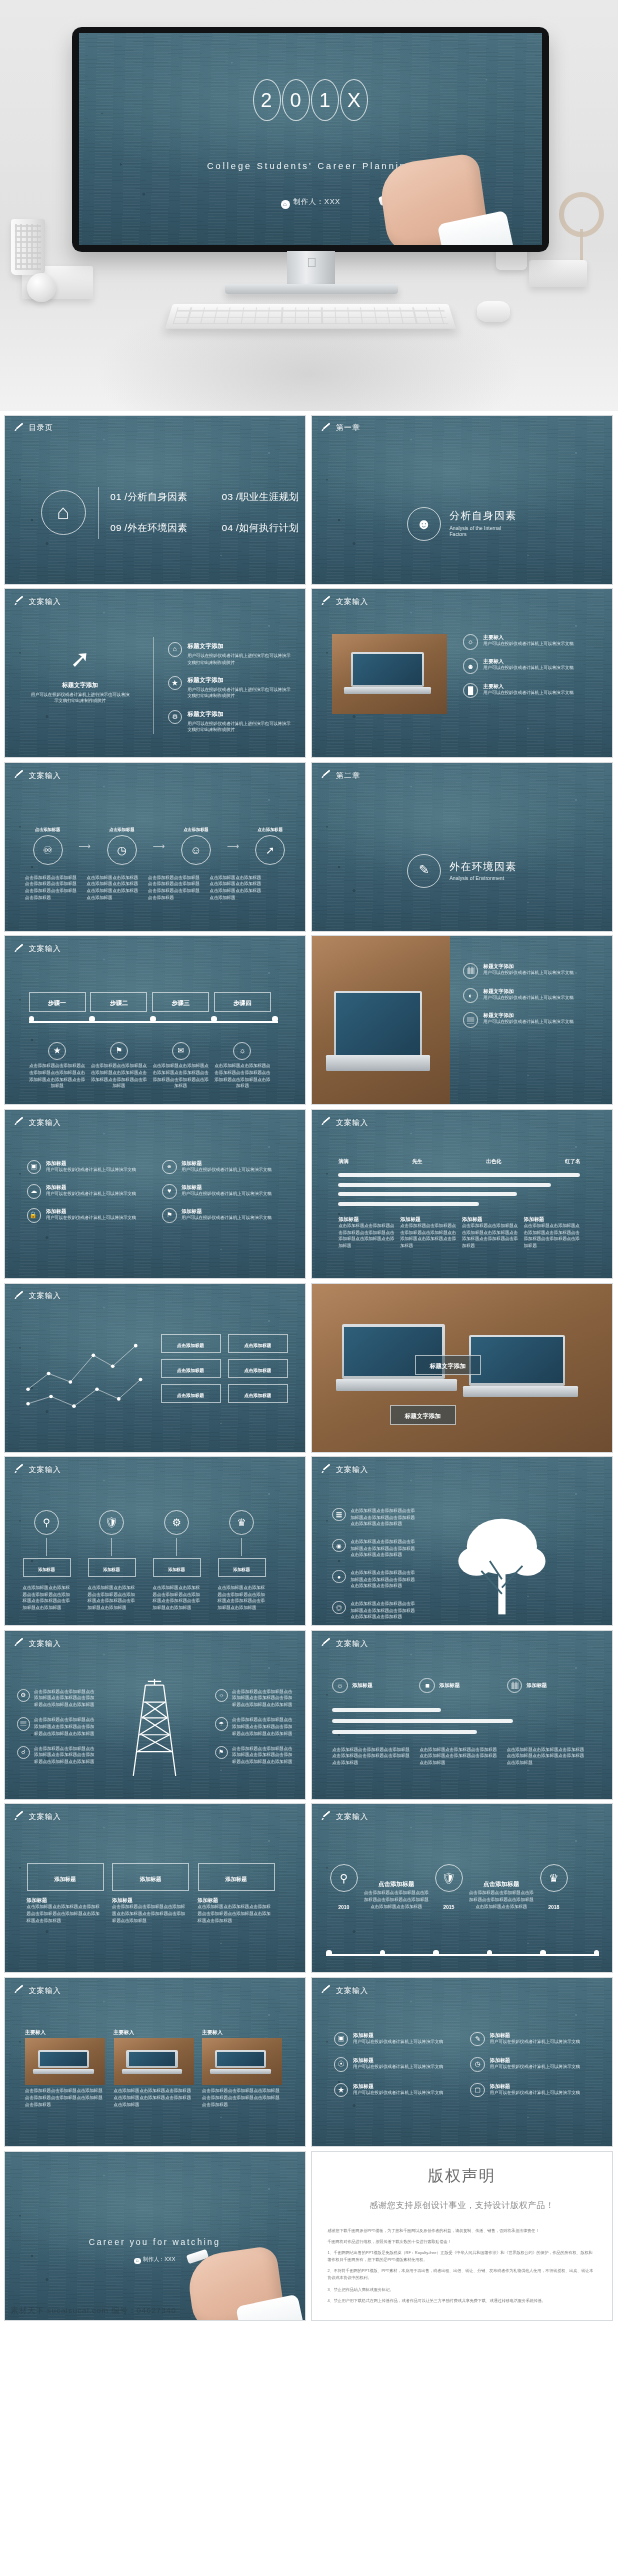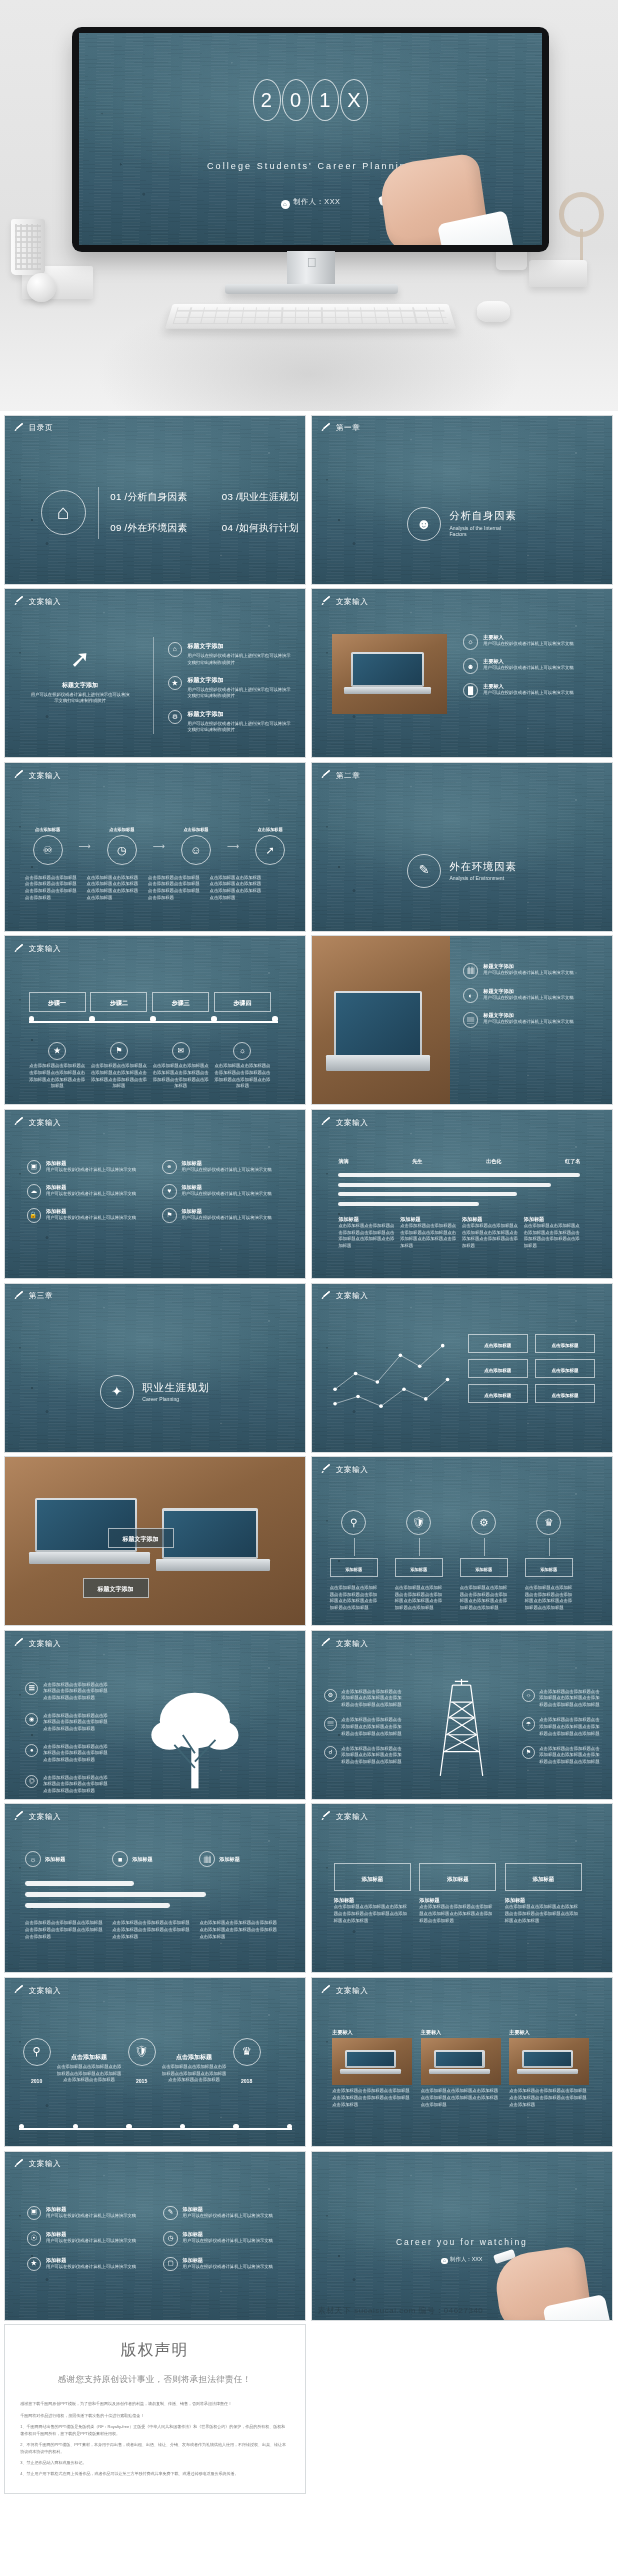--- a/index.html
+++ b/index.html
@@ -662,35 +662,20 @@
             <div class="subttl">添加标题</div>
             <div class="bdy">点击添加标题点击添加标题点击添加标题点击添加标题点击添加标题点击添加标题点击添加标题</div>
           </div>
         <div>
             <div class="subttl">添加标题</div>
             <div class="bdy">点击添加标题点击添加标题点击添加标题点击添加标题点击添加标题点击添加标题点击添加标题</div>
           </div>
       </div>
     </div>
 
-    <div class="slide board">
-      <div class="shead">
-        <span class="pen"></span>
-        <span>第三章</span>
-      </div>
-      <div class="chapwrap">
-        <div class="circ chap-circ">
-            <span class="ico" style="font-size:13.3px;">✦</span>
-          </div>
-        <div class="chap-txt">
-          <div class="cz">职业生涯规划</div>
-          <div class="ce">Career Planning</div>
-        </div>
-      </div>
-    </div>
 
     <div class="slide board">
       <div class="shead">
         <span class="pen"></span>
         <span>文案输入</span>
       </div>
       <svg style="position:absolute;left:17px;top:47px;" width="127" height="91" viewBox="0 0 210 150">
         <g stroke="#ffffff" stroke-width="1" fill="none" opacity=".8">
           <polyline points="10,96 44,70 80,84 118,40 150,58 188,24"></polyline>
           <polyline points="10,120 48,108 86,124 124,96 160,112 196,80"></polyline>
@@ -1093,21 +1078,21 @@
         <span style="display:inline-block;width:6.6px;height:6.6px;border-radius:50%;background:#fff;color:#3f6473;font-size:4.8px;line-height:6.6px;text-align:center;vertical-align:-1.2px;margin-right:2.4px;">⌂</span><span>制作人：XXX</span>
       </div>
       <div class="chalk" style="right:97px;bottom:59px;"></div>
       <div class="hand" style="right:24px;bottom:-9.7px;width:91px;height:78px;"></div>
       <div class="cuff" style="right:2.4px;bottom:-20.5px;width:63px;height:40px;"></div>
       <div class="wm">素材天下 sucaisucai.com  编号：04627340</div>
     </div>
 
     <div class="slide light">
       <div class="cp-title">版权声明</div>
-      <div class="cp-sub">感谢您支持原创设计事业，否则将承担法律责任！</div>
+      <div class="cp-sub">感谢您支持原创设计事业，支持设计版权产品！</div>
       <div class="cp-body">
         <div class="cp-p">感谢您下载千图网原创PPT模板，为了您和千图网以及原创作者的利益，请勿复制、传播、销售，否则将承担法律责任！</div>
         <div class="cp-p">千图网将对作品进行维权，按照传播下载次数的十倍进行索取赔偿金！</div>
         <div class="cp-p">1、千图网网站出售的PPT模版是免版税类（RF：Royalty-free）正版受《中华人民共和国著作法》和《世界版权公约》的保护，作品的所有权、版权和著作权日千图网所有，您下载的是PPT模版素材使用权。</div>
         <div class="cp-p">2、不得将千图网的PPT模版、PPT素材，本身用于再出售，或者出租、出借、转让、分销、发布或者作为礼物供他人使用，不得转授权、出卖、转让本协议或本协议中的权利。</div>
         <div class="cp-p">3、禁止把作品纳入商标或服务标记。</div>
         <div class="cp-p">4、禁止用户用下载格式在网上传播作品，或者作品可以让第三方单独付费或共享免费下载、或通过转移电话服务系统传播。</div>
       </div>
     </div>
 

